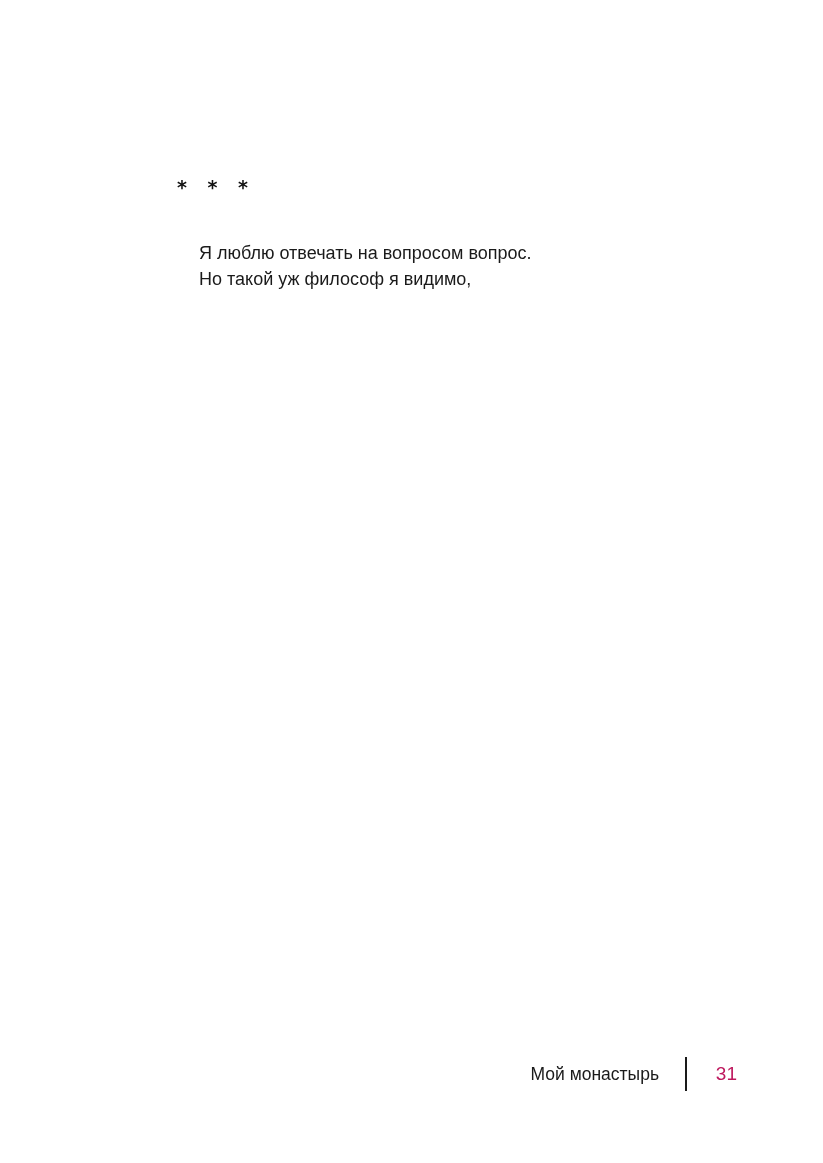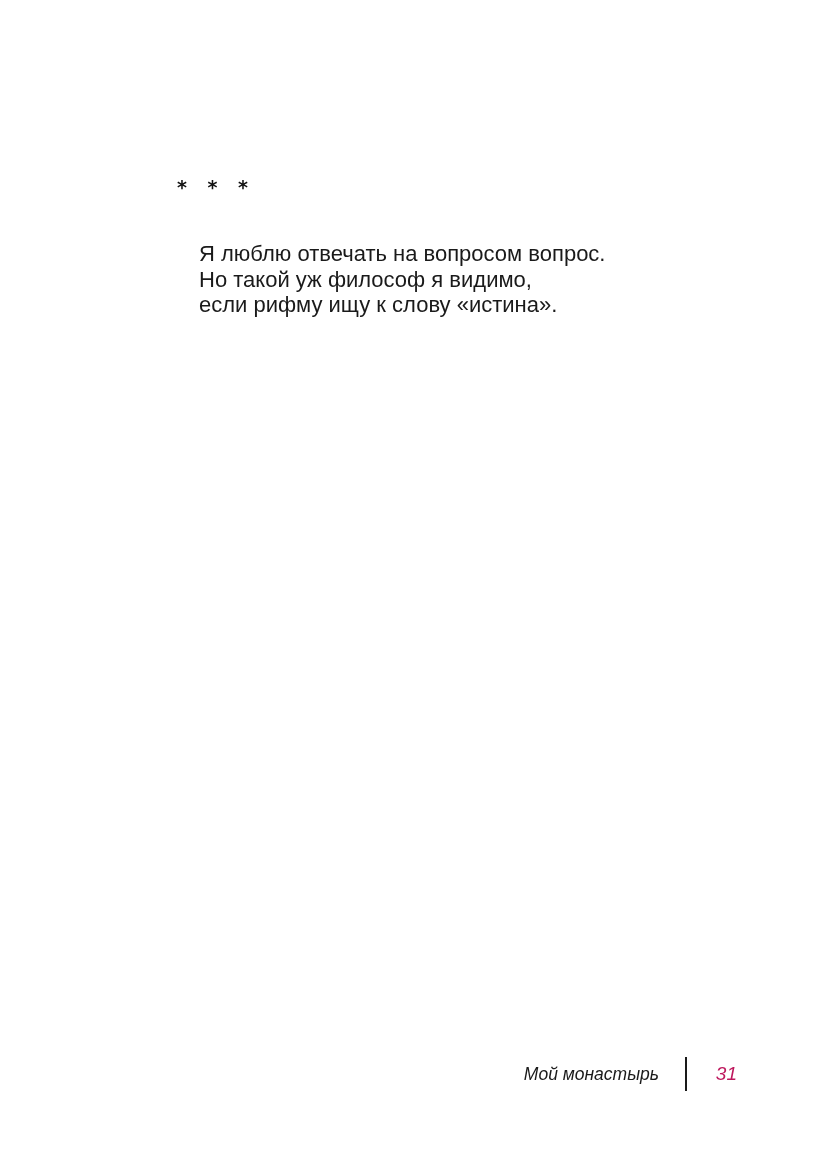--- a/index.html
+++ b/index.html
@@ -29,32 +29,31 @@
     line-height: 1;
     margin: 0 0 44px 0;
     font-weight: 700;
     font-family: "DejaVu Sans", sans-serif;
   }
   .stanza {
     margin: 0;
     padding-left: 22px;
   }
   .line {
-    font-size: 22px;
+    font-size: 18px;
     line-height: 25.5px;
     color: #1a1a1a;
     white-space: pre;
   }
   .footer {
     position: absolute;
     left: 0;
     right: 0;
     bottom: 0;
     height: 120px;
-    font-style: italic;
   }
   .footer-inner {
     position: absolute;
     right: 86px;
     bottom: 72px;
     display: flex;
     align-items: center;
     height: 34px;
   }
   .book-title {
@@ -78,21 +77,20 @@
 </head>
 <body>
 
 <div class="page">
 
   <div class="poem-block">
     <div class="separator">* * *</div>
     <div class="stanza">
       <div class="line">Я люблю отвечать на вопросом вопрос.</div>
       <div class="line">Но такой уж философ я видимо,</div>
-      <div class="line">если рифму ищу к слову «истина».</div>
     </div>
   </div>
 
   <div class="footer">
     <div class="footer-inner">
       <span class="book-title">Мой монастырь</span>
       <span class="footer-rule"></span>
       <span class="page-number">31</span>
     </div>
   </div>

